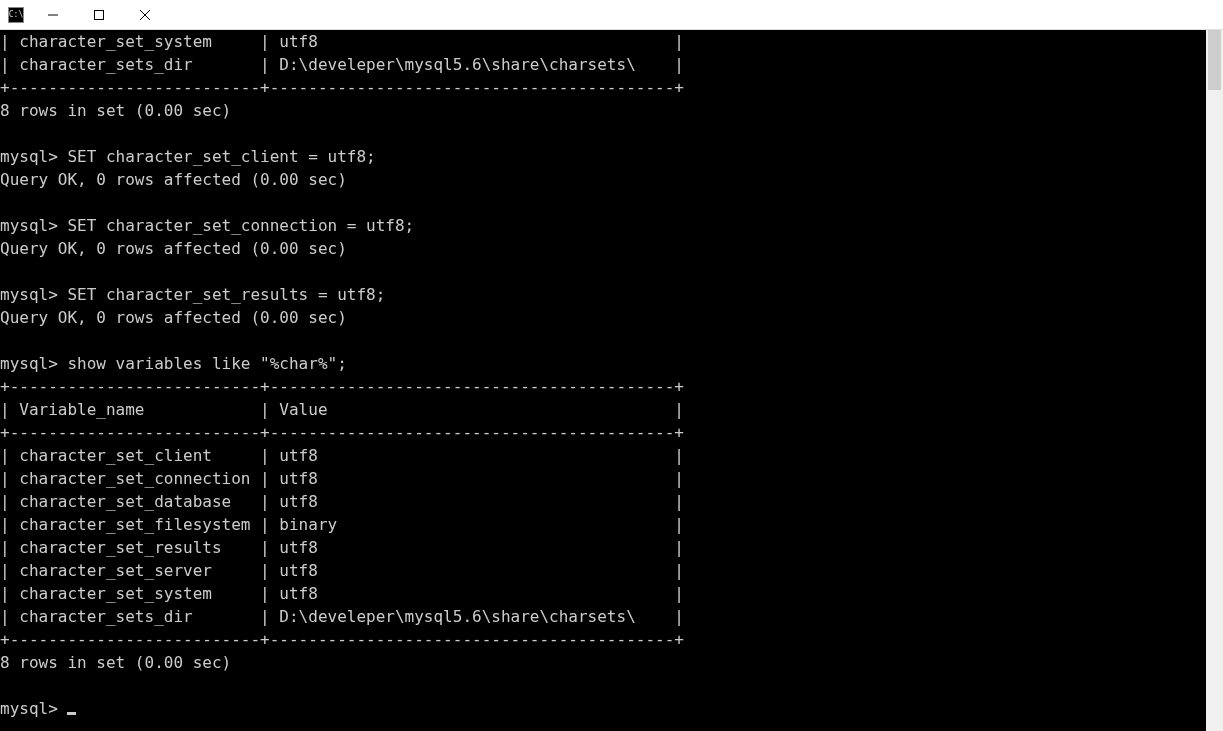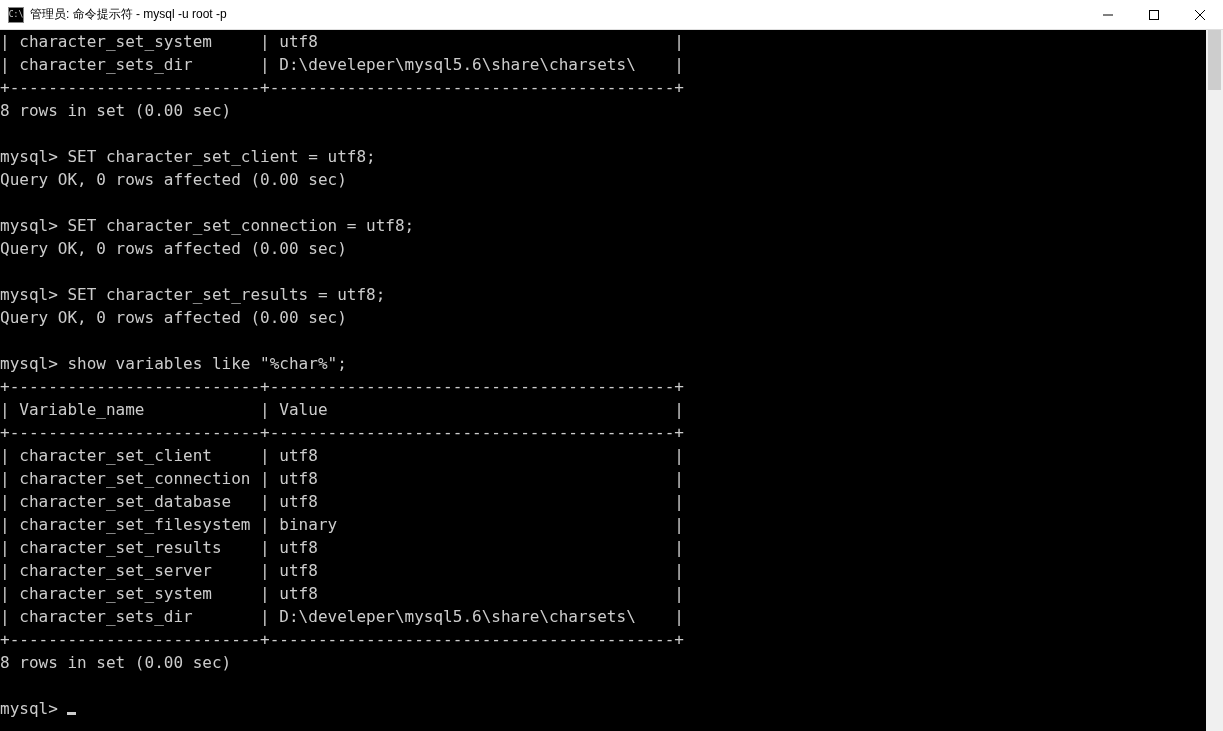--- a/index.html
+++ b/index.html
@@ -89,21 +89,20 @@
   background: #cccccc;
   vertical-align: baseline;
   margin-bottom: -1px;
 }
 </style>
 </head>
 <body>
 
 <div class="titlebar">
   <div class="titlebar-icon">C:\</div>
-  <div class="titlebar-text">管理员: 命令提示符 - mysql  -u root -p</div>
   <div class="titlebar-controls">
     <div class="titlebar-btn">
       <svg viewBox="0 0 10 10">
           <line x1="0" y1="5" x2="10" y2="5" stroke="currentColor" stroke-width="1"></line>
         </svg>
     </div>
     <div class="titlebar-btn">
       <svg viewBox="0 0 10 10">
           <rect x="0.5" y="0.5" width="9" height="9" fill="none" stroke="currentColor" stroke-width="1"></rect>
         </svg>

